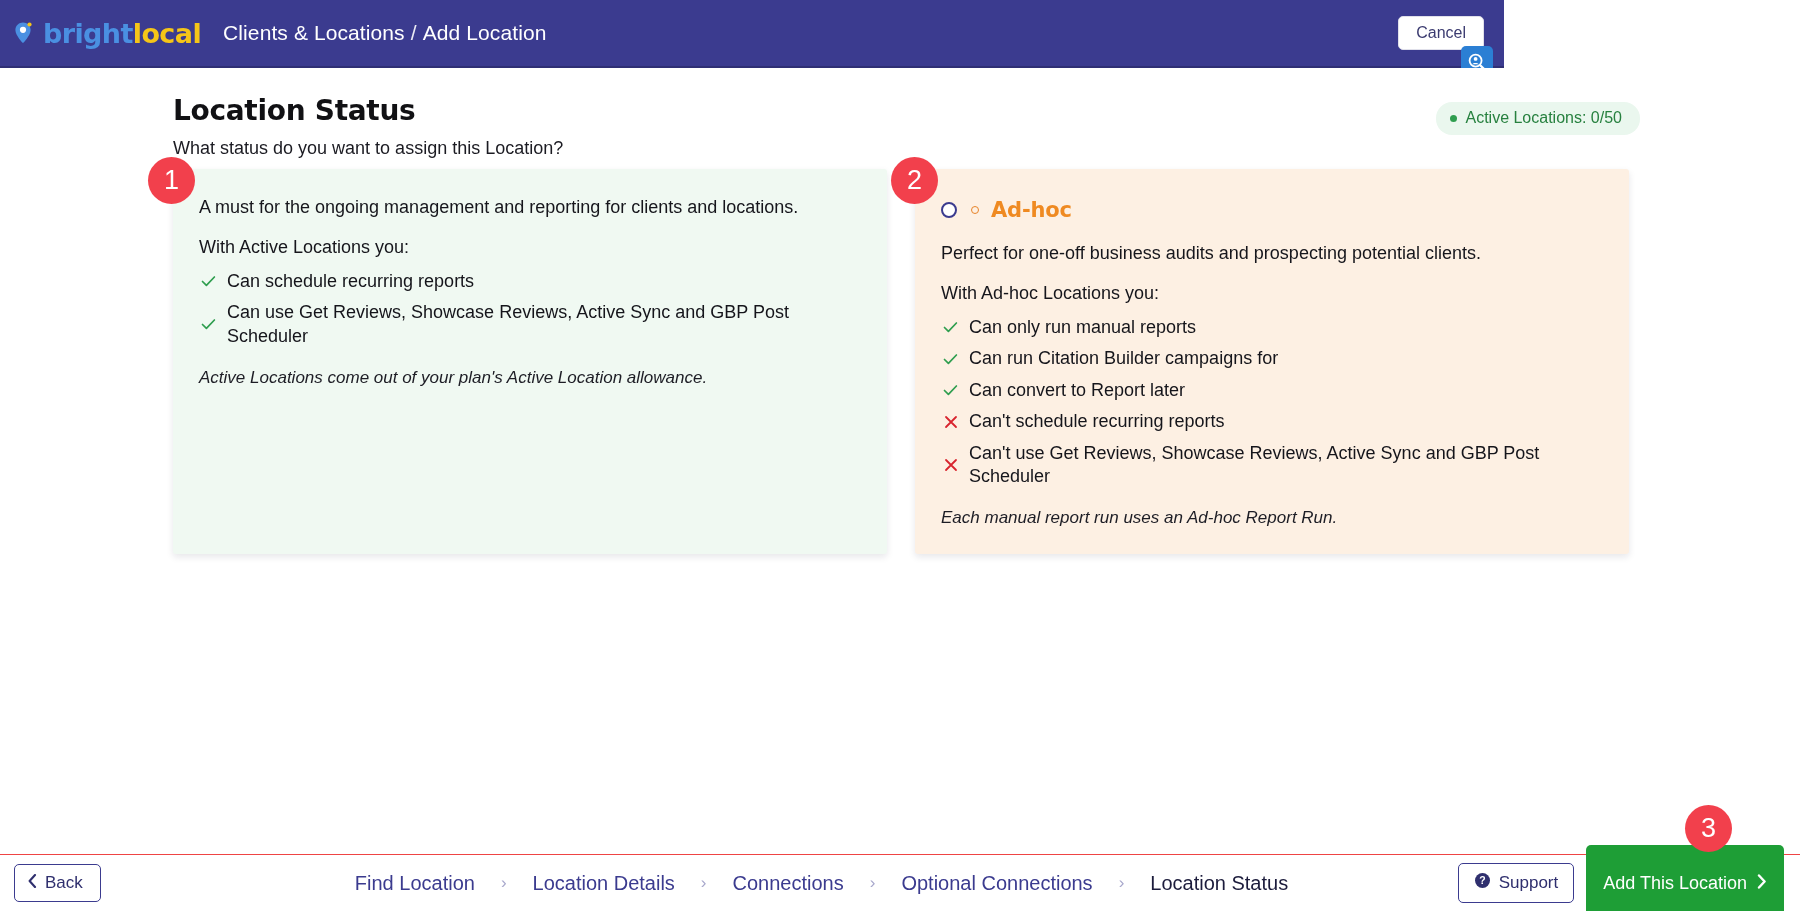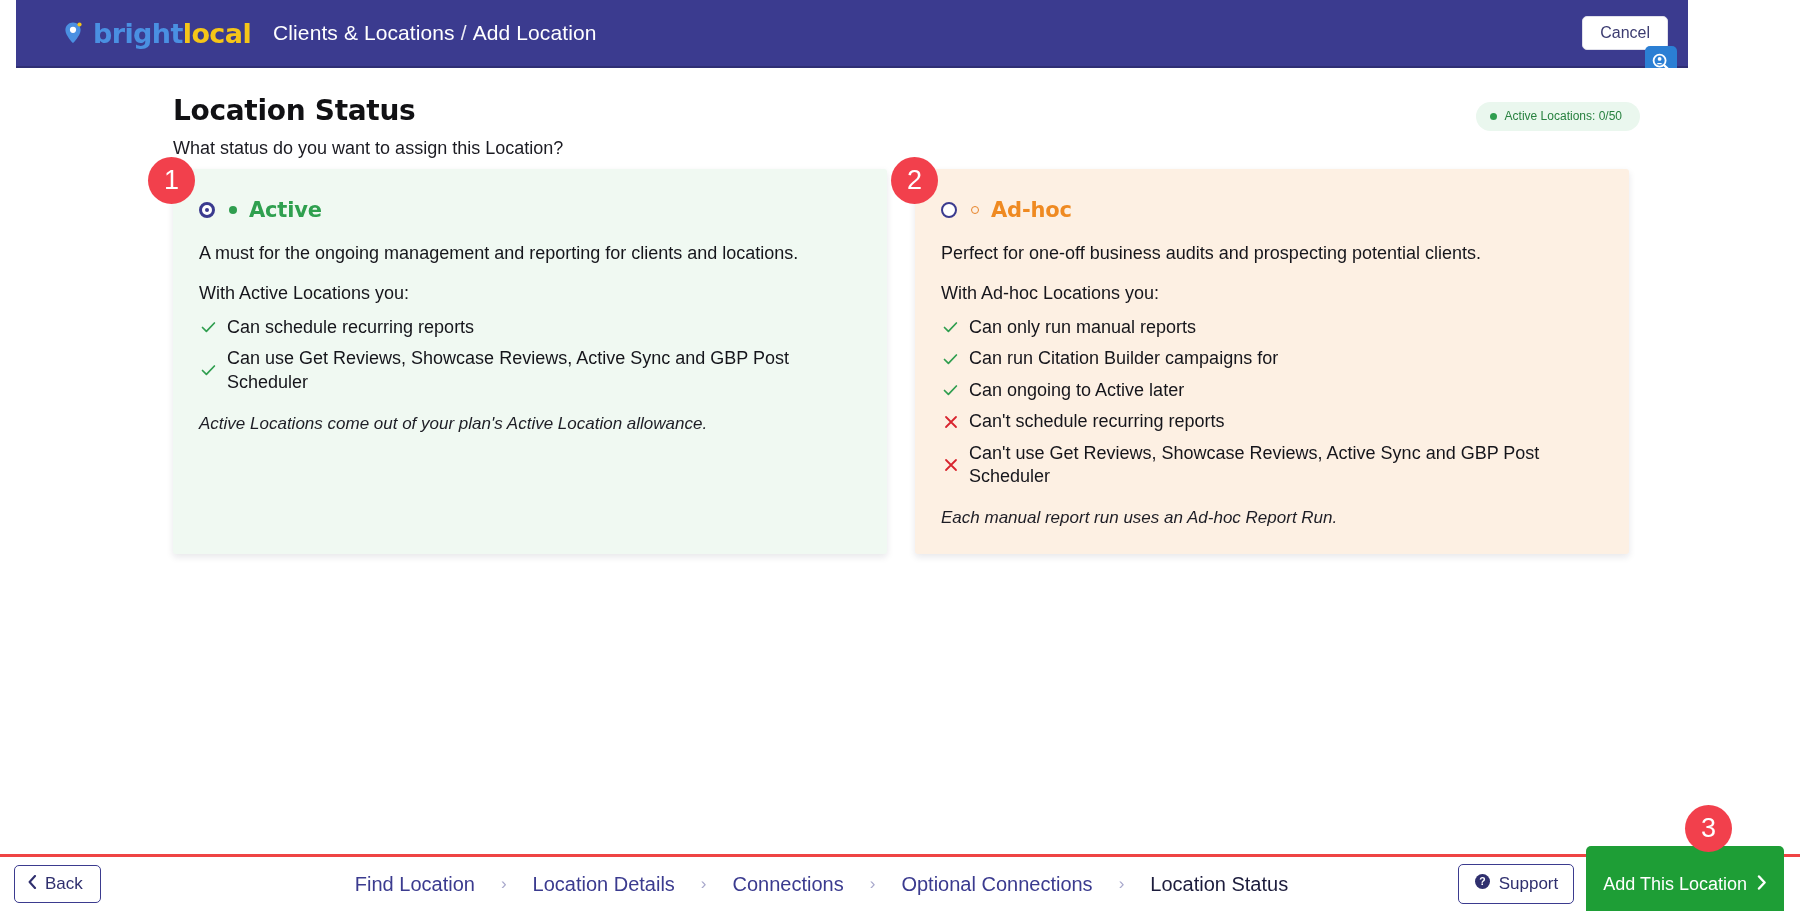--- a/index.html
+++ b/index.html
@@ -7,28 +7,27 @@
     width: 1800px;
     height: 911px;
     overflow: hidden;
     font-family: "Liberation Sans", sans-serif;
     background: #ffffff;
   }
 
   
   .topbar {
     position: absolute;
-    top: 0; left: 16px;
-    width: 1672px;
+    top: 0; left: 0;
+    width: 1504px;
     height: 68px;
     background: #3b3b8f;
     display: flex;
     align-items: center;
     border-bottom: 2px solid #2f2f74;
-    padding-left: 34px;
   }
   .logo-wrap {
     display: flex;
     align-items: center;
     margin-left: 8px;
     gap: 5px;
   }
   .pin-icon {
     width: 30px; height: 30px;
     position: relative;
@@ -104,21 +103,21 @@
   }
   .active-pill {
     position: absolute;
     right: 160px; top: 34px;
     background: #eaf7ee;
     border-radius: 16px;
     padding: 7px 18px 8px 14px;
     display: flex;
     align-items: center;
     gap: 8px;
-    font-size: 12px;
+    font-size: 16px;
     color: #27813f;
   }
   .pill-dot {
     width: 7px; height: 7px;
     border-radius: 50%;
     background: #2f9e4f;
     flex: none;
   }
 
   
@@ -248,21 +247,21 @@
   #anno2 { left: 891px;  top: 157px; }
   #anno3 { left: 1685px; top: 805px; }
 
   
   .footer {
     position: absolute;
     bottom: 0; left: 0;
     width: 1800px;
     height: 57px;
     background: #ffffff;
-    border-top: 3px solid #ef4444;
+    border-top: 1px solid #ef4444;
     display: flex;
     align-items: center;
   }
   .back-btn {
     margin-left: 14px;
     border: 1px solid #3b3b8f;
     border-radius: 5px;
     background: #fff;
     color: #2f2f6e;
     font-size: 17px;
@@ -364,25 +363,20 @@
   <div class="page-sub">What status do you want to assign this Location?</div>
 
   <div class="active-pill">
     <span class="pill-dot"></span>
     <span>Active Locations: 0/50</span>
   </div>
 
   <div class="cards">
 
     <div class="card green">
-      <div class="card-head">
-        <span class="radio checked"></span>
-        <span class="head-bullet-filled"></span>
-        <span class="card-title">Active</span>
-      </div>
       <div class="card-desc">A must for the ongoing management and reporting for clients and locations.</div>
       <div class="card-lead">With Active Locations you:</div>
       <ul class="feat">
         <li>
           <span class="mark">
             <svg width="15" height="13" viewBox="0 0 15 13">
                 <path d="M1.5 6.5 L5.4 10.4 L13.4 2" fill="none" stroke="#2f9e4f" stroke-width="1.7" stroke-linecap="round" stroke-linejoin="round"></path>
               </svg>
           </span>
           <span>Can schedule recurring reports</span>
@@ -423,21 +417,21 @@
               </svg>
           </span>
           <span>Can run Citation Builder campaigns for</span>
         </li>
         <li>
           <span class="mark">
             <svg width="15" height="13" viewBox="0 0 15 13">
                 <path d="M1.5 6.5 L5.4 10.4 L13.4 2" fill="none" stroke="#2f9e4f" stroke-width="1.7" stroke-linecap="round" stroke-linejoin="round"></path>
               </svg>
           </span>
-          <span>Can ongoing to Active later</span>
+          <span>Can convert to Report later</span>
         </li>
         <li>
           <span class="mark">
             <svg width="14" height="14" viewBox="0 0 14 14">
                 <path d="M2 2 L12 12 M12 2 L2 12" fill="none" stroke="#d8242e" stroke-width="1.8" stroke-linecap="round"></path>
               </svg>
           </span>
           <span>Can't schedule recurring reports</span>
         </li>
         <li>

